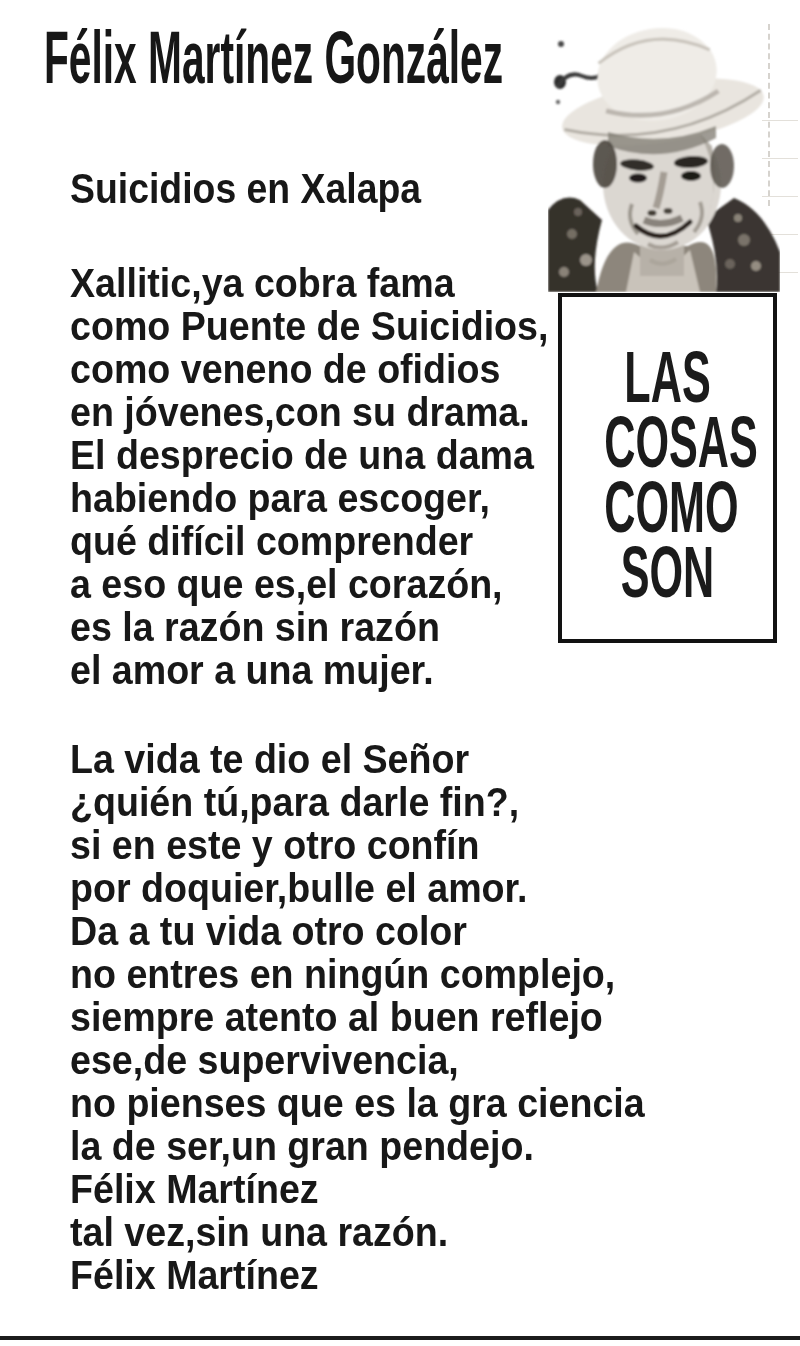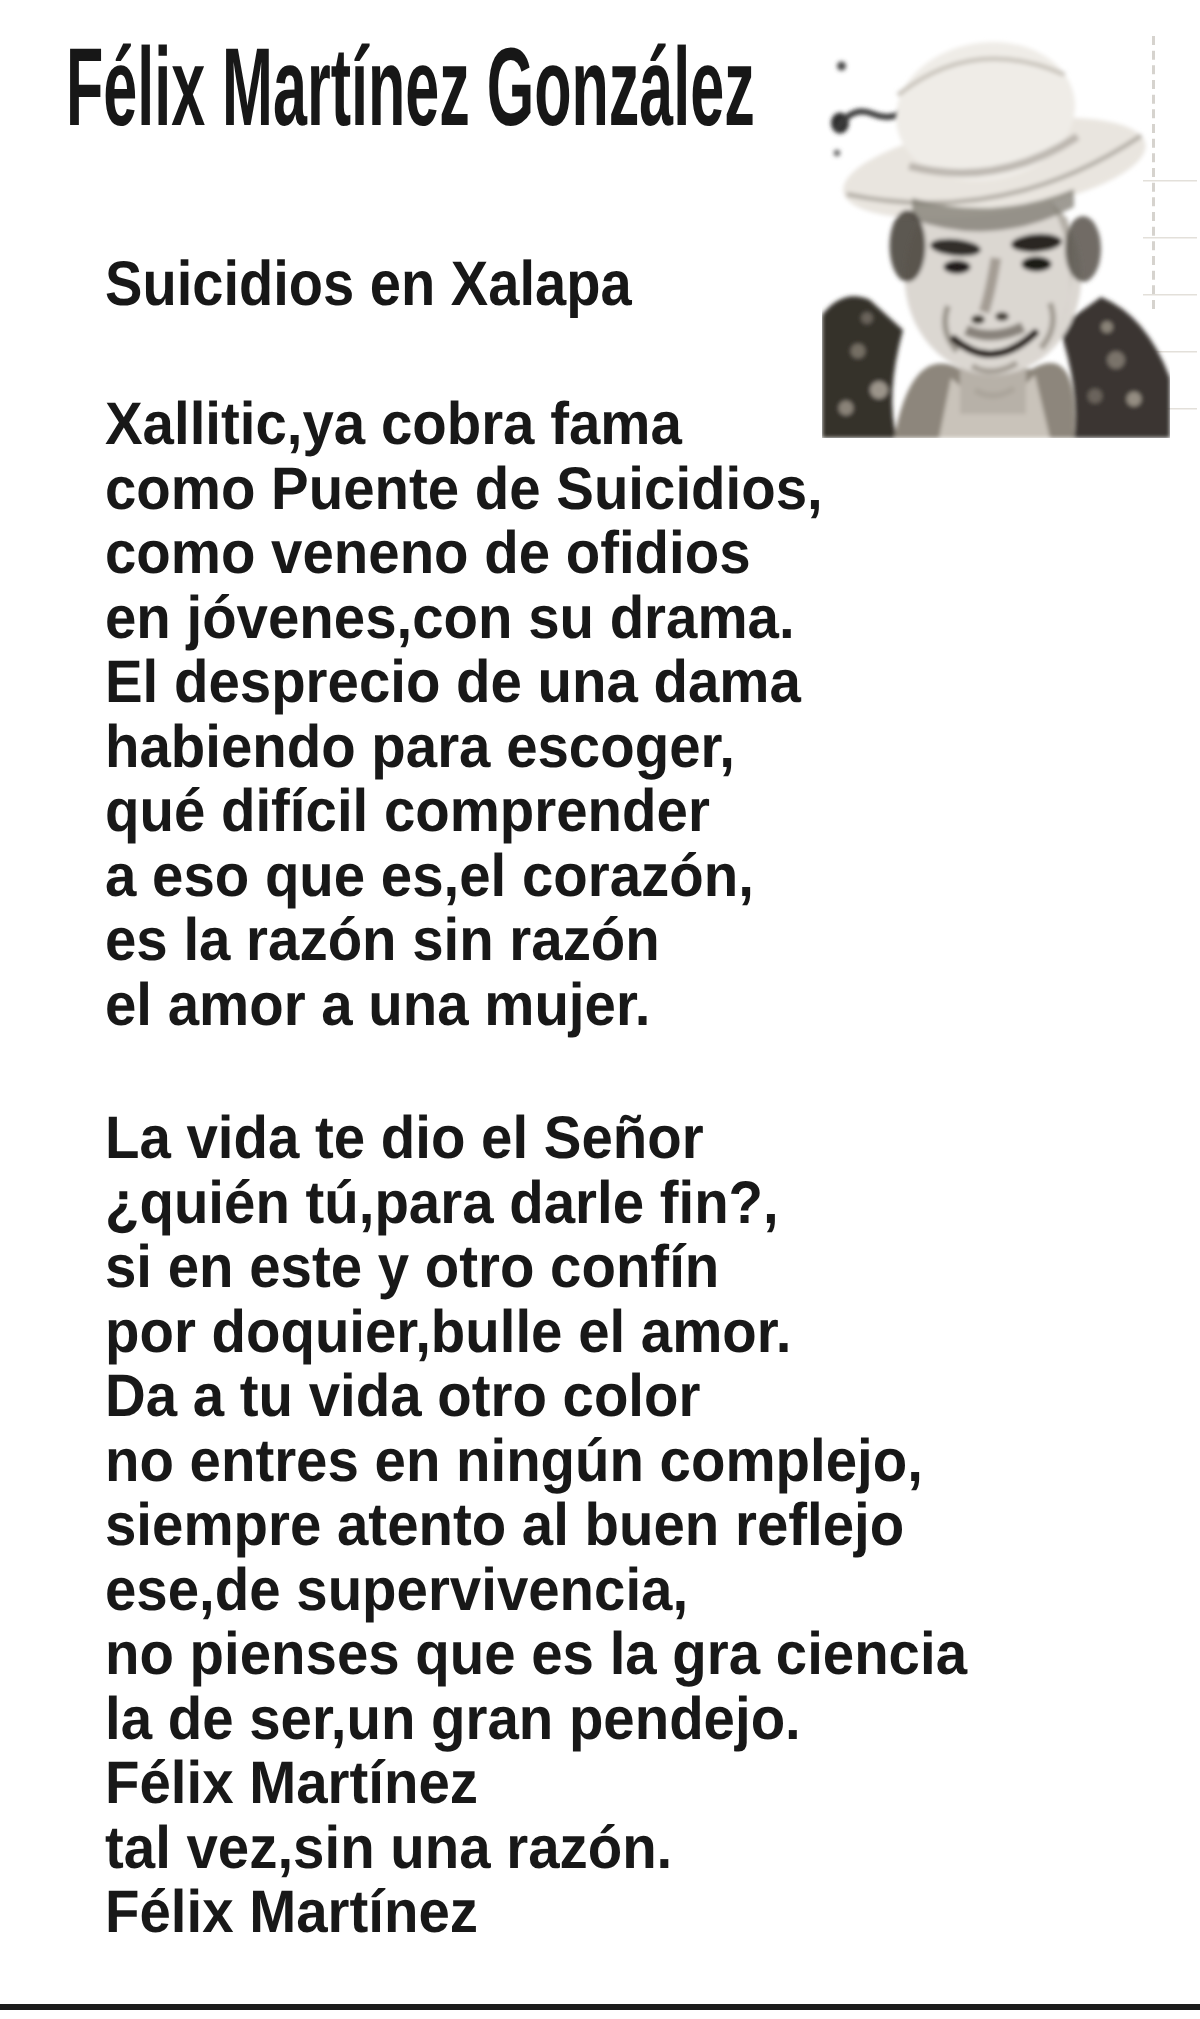--- a/index.html
+++ b/index.html
@@ -201,16 +201,22 @@
       <path d="M84,190 Q78,206 90,220" stroke="#837d73" stroke-width="4" fill="none" opacity="0.7"></path>
       <path d="M152,188 Q158,204 146,218" stroke="#8b847a" stroke-width="4" fill="none" opacity="0.7"></path>
       <path d="M96,206 Q114,214 134,204" stroke="#6d675e" stroke-width="7" fill="none" opacity="0.75"></path>
       <path d="M92,214 Q114,228 138,210 Q114,224 92,214 Z" fill="#eeebe5"></path>
       <path d="M88,212 Q114,234 142,208" stroke="#29241f" stroke-width="5" fill="none" stroke-linecap="round"></path>
       <path d="M100,230 Q114,238 130,228" stroke="#8f887e" stroke-width="4" fill="none" opacity="0.7"></path>
       <path d="M102,246 Q114,254 128,245" stroke="#a49d93" stroke-width="4" fill="none" opacity="0.6"></path>
     </g>
   </svg>
 
+  <div class="column-box">
+    <div class="column-box-text">LAS
+COSAS
+COMO
+SON</div>
+  </div>
 
   <div class="bottom-rule"></div>
 
 </div>
 
 </body></html>

